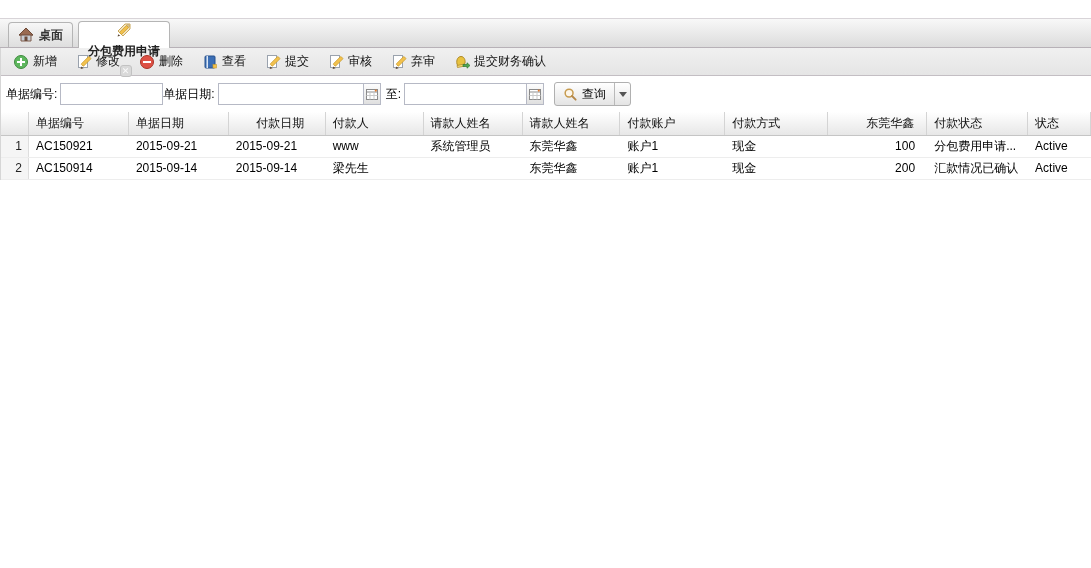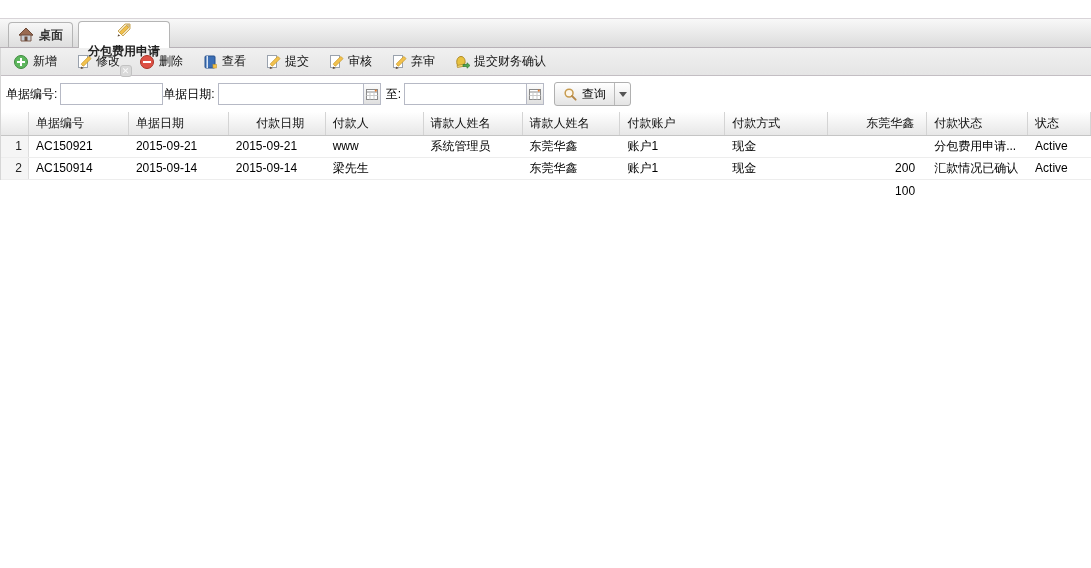--- a/index.html
+++ b/index.html
@@ -350,21 +350,21 @@
       <div class="grow">
         <div class="gcell right rownum" style="width: 28px;">1</div>
         <div class="gcell" style="width: 100px;">AC150921</div>
         <div class="gcell" style="width: 100px;">2015-09-21</div>
         <div class="gcell" style="width: 97px;">2015-09-21</div>
         <div class="gcell" style="width: 98px;">www</div>
         <div class="gcell" style="width: 99px;">系统管理员</div>
         <div class="gcell" style="width: 98px;">东莞华鑫</div>
         <div class="gcell" style="width: 105px;">账户1</div>
         <div class="gcell" style="width: 103px;">现金</div>
-        <div class="gcell right" style="width: 99px; margin-top: 45px;">100</div>
+        <div class="gcell right" style="width: 99px;">100</div>
         <div class="gcell" style="width: 101px;">分包费用申请...</div>
         <div class="gcell" style="width: 63px;">Active</div>
       </div>
       <div class="grow">
         <div class="gcell right rownum" style="width: 28px;">2</div>
         <div class="gcell" style="width: 100px;">AC150914</div>
         <div class="gcell" style="width: 100px;">2015-09-14</div>
         <div class="gcell" style="width: 97px;">2015-09-14</div>
         <div class="gcell" style="width: 98px;">梁先生</div>
         <div class="gcell" style="width: 99px;"></div>

